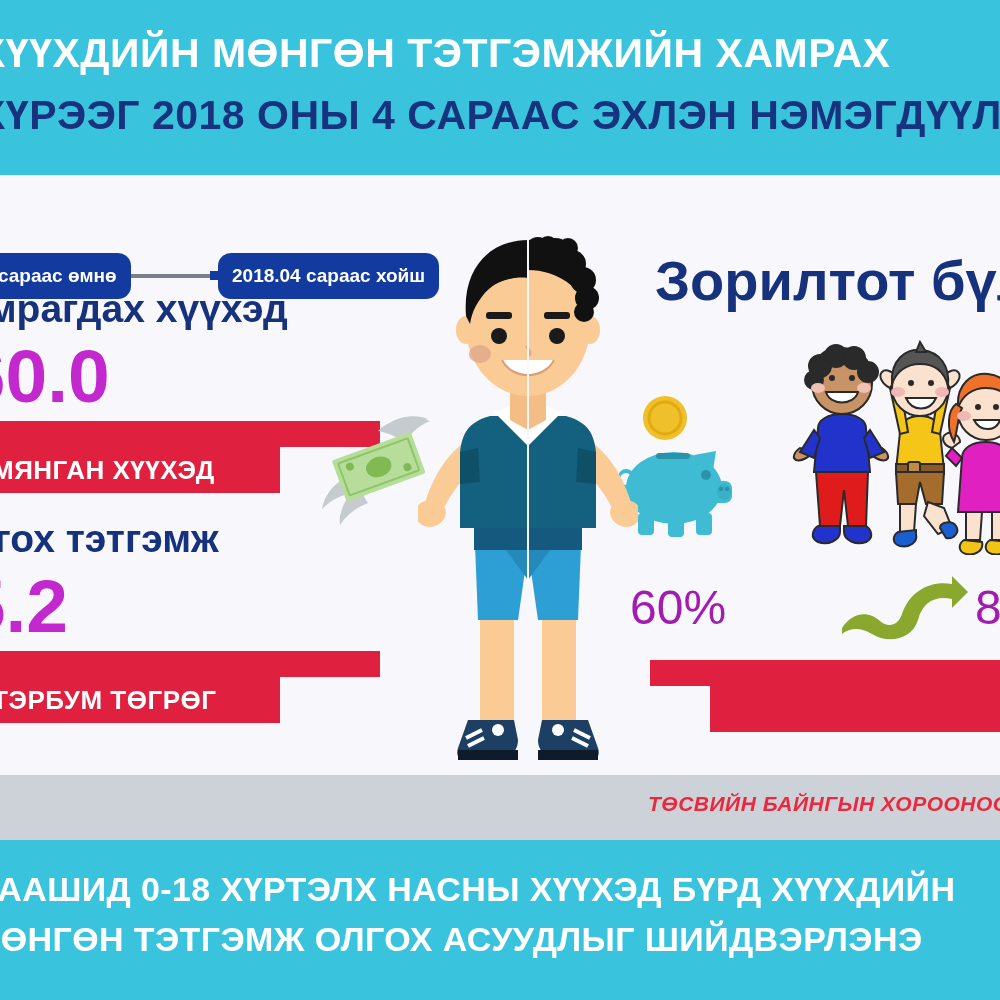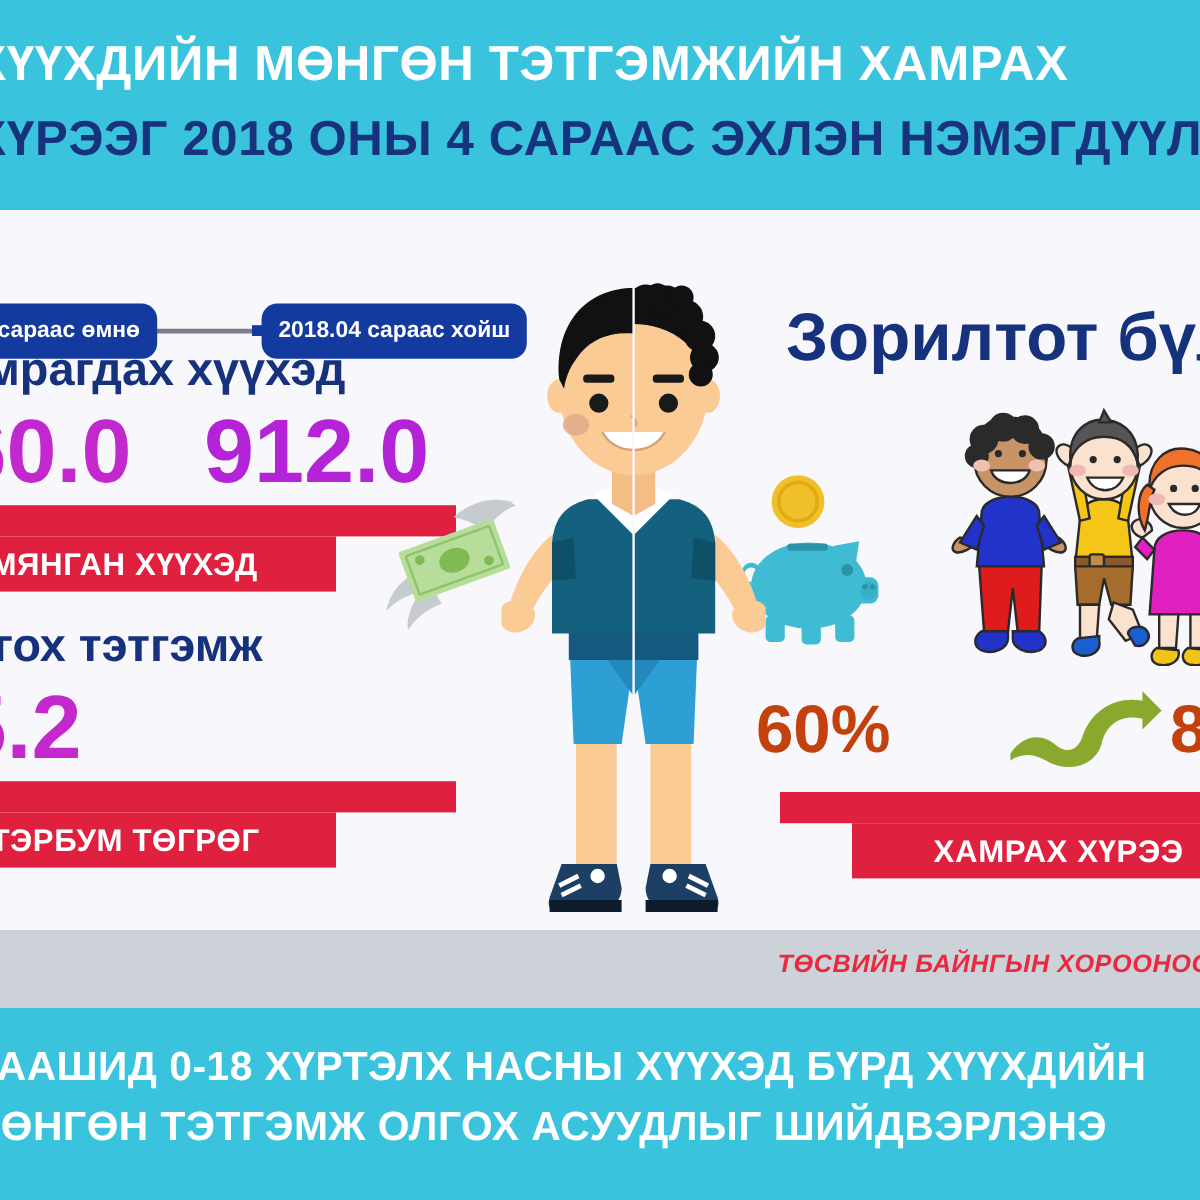--- a/index.html
+++ b/index.html
@@ -79,21 +79,21 @@
   .stat-2{top:342px;}
 
   
   .goal-title{
     position:absolute;left:655px;top:73px;font-size:56px;font-weight:700;
     color:#16327d;white-space:nowrap;letter-spacing:0;
   }
 
   .pct-row{position:absolute;left:630px;top:385px;width:420px;height:95px;}
   .pct{
-    position:absolute;top:0;font-size:56px;font-weight:700;color:#c2410c;
+    position:absolute;top:0;font-size:48px;font-weight:400;color:#a21caf;
     line-height:95px;white-space:nowrap;
   }
   .pct-old{left:0px;}
   .pct-new{left:345px;}
   .arrow-svg{position:absolute;left:210px;top:12px;}
 
   .redbar-r{position:absolute;left:650px;top:485px;width:400px;height:72px;}
   .redbar-r .rb-top{
     position:absolute;left:0;top:0;width:400px;height:26px;background:#e0203f;
   }
@@ -159,21 +159,20 @@
       <div class="tick tick-a"></div>
       <div class="tick tick-b"></div>
       <div class="badge badge-before">2018.04 сараас өмнө</div>
       <div class="badge badge-after">2018.04 сараас хойш</div>
     </div>
 
     <div class="stat stat-1">
       <div class="stat-title">Хамрагдах хүүхэд</div>
       <div class="stat-nums">
         <div class="num num-old">160.0</div>
-        <div class="num num-new">912.0</div>
       </div>
       <div class="redbar">
         <div class="rb-top"></div>
         <div class="rb-bot"></div>
         <div class="rb-label">МЯНГАН ХҮҮХЭД</div>
       </div>
     </div>
 
     <div class="stat stat-2">
       <div class="stat-title">Олгох тэтгэмж</div>
@@ -198,21 +197,20 @@
                    C96 23, 82 30, 78 48 C72 68, 48 72, 32 62
                    C20 55, 10 56, 2 62 Z" fill="#8aa82e"></path>
         </svg>
       </div>
       <div class="pct pct-new">80%</div>
     </div>
 
     <div class="redbar-r">
       <div class="rb-top"></div>
       <div class="rb-bot"></div>
-      <div class="rb-label">ХАМРАХ ХҮРЭЭ</div>
     </div>
 
     <div class="money">
       <svg width="120" height="115" viewBox="0 0 120 115">
         <g fill="#c6cbd0">
           <path d="M60 18 C74 4, 96 2, 112 8 C98 14, 92 22, 86 30
                    C80 24, 70 20, 60 18 Z"></path>
           <path d="M72 10 C84 2, 100 2, 110 6 C98 10, 90 16, 84 24 Z"></path>
           <path d="M42 70 C28 82, 20 100, 22 112 C30 100, 40 94, 50 90
                    C46 84, 43 78, 42 70 Z"></path>

